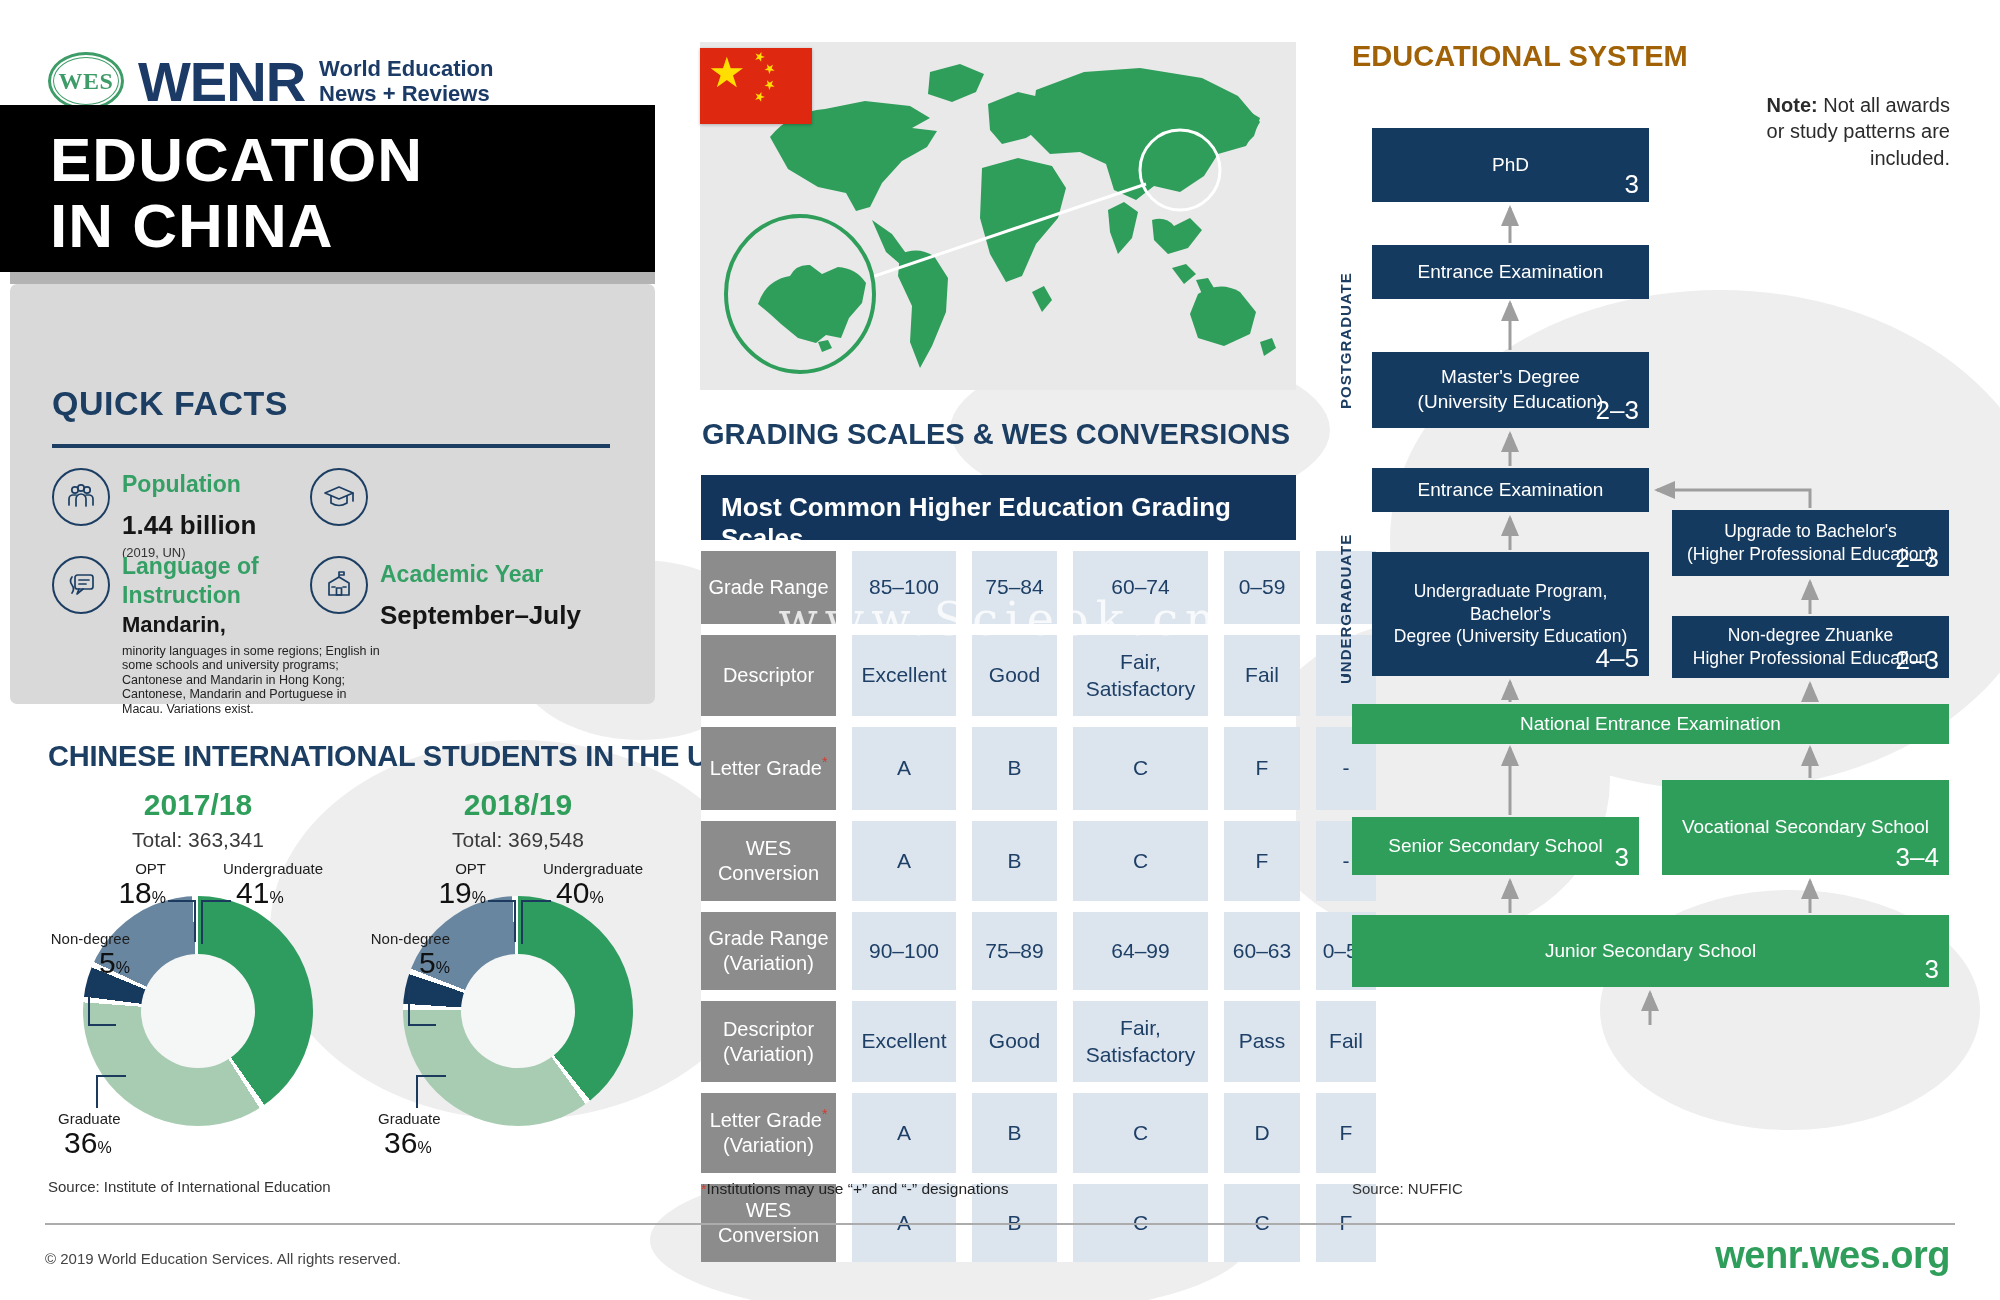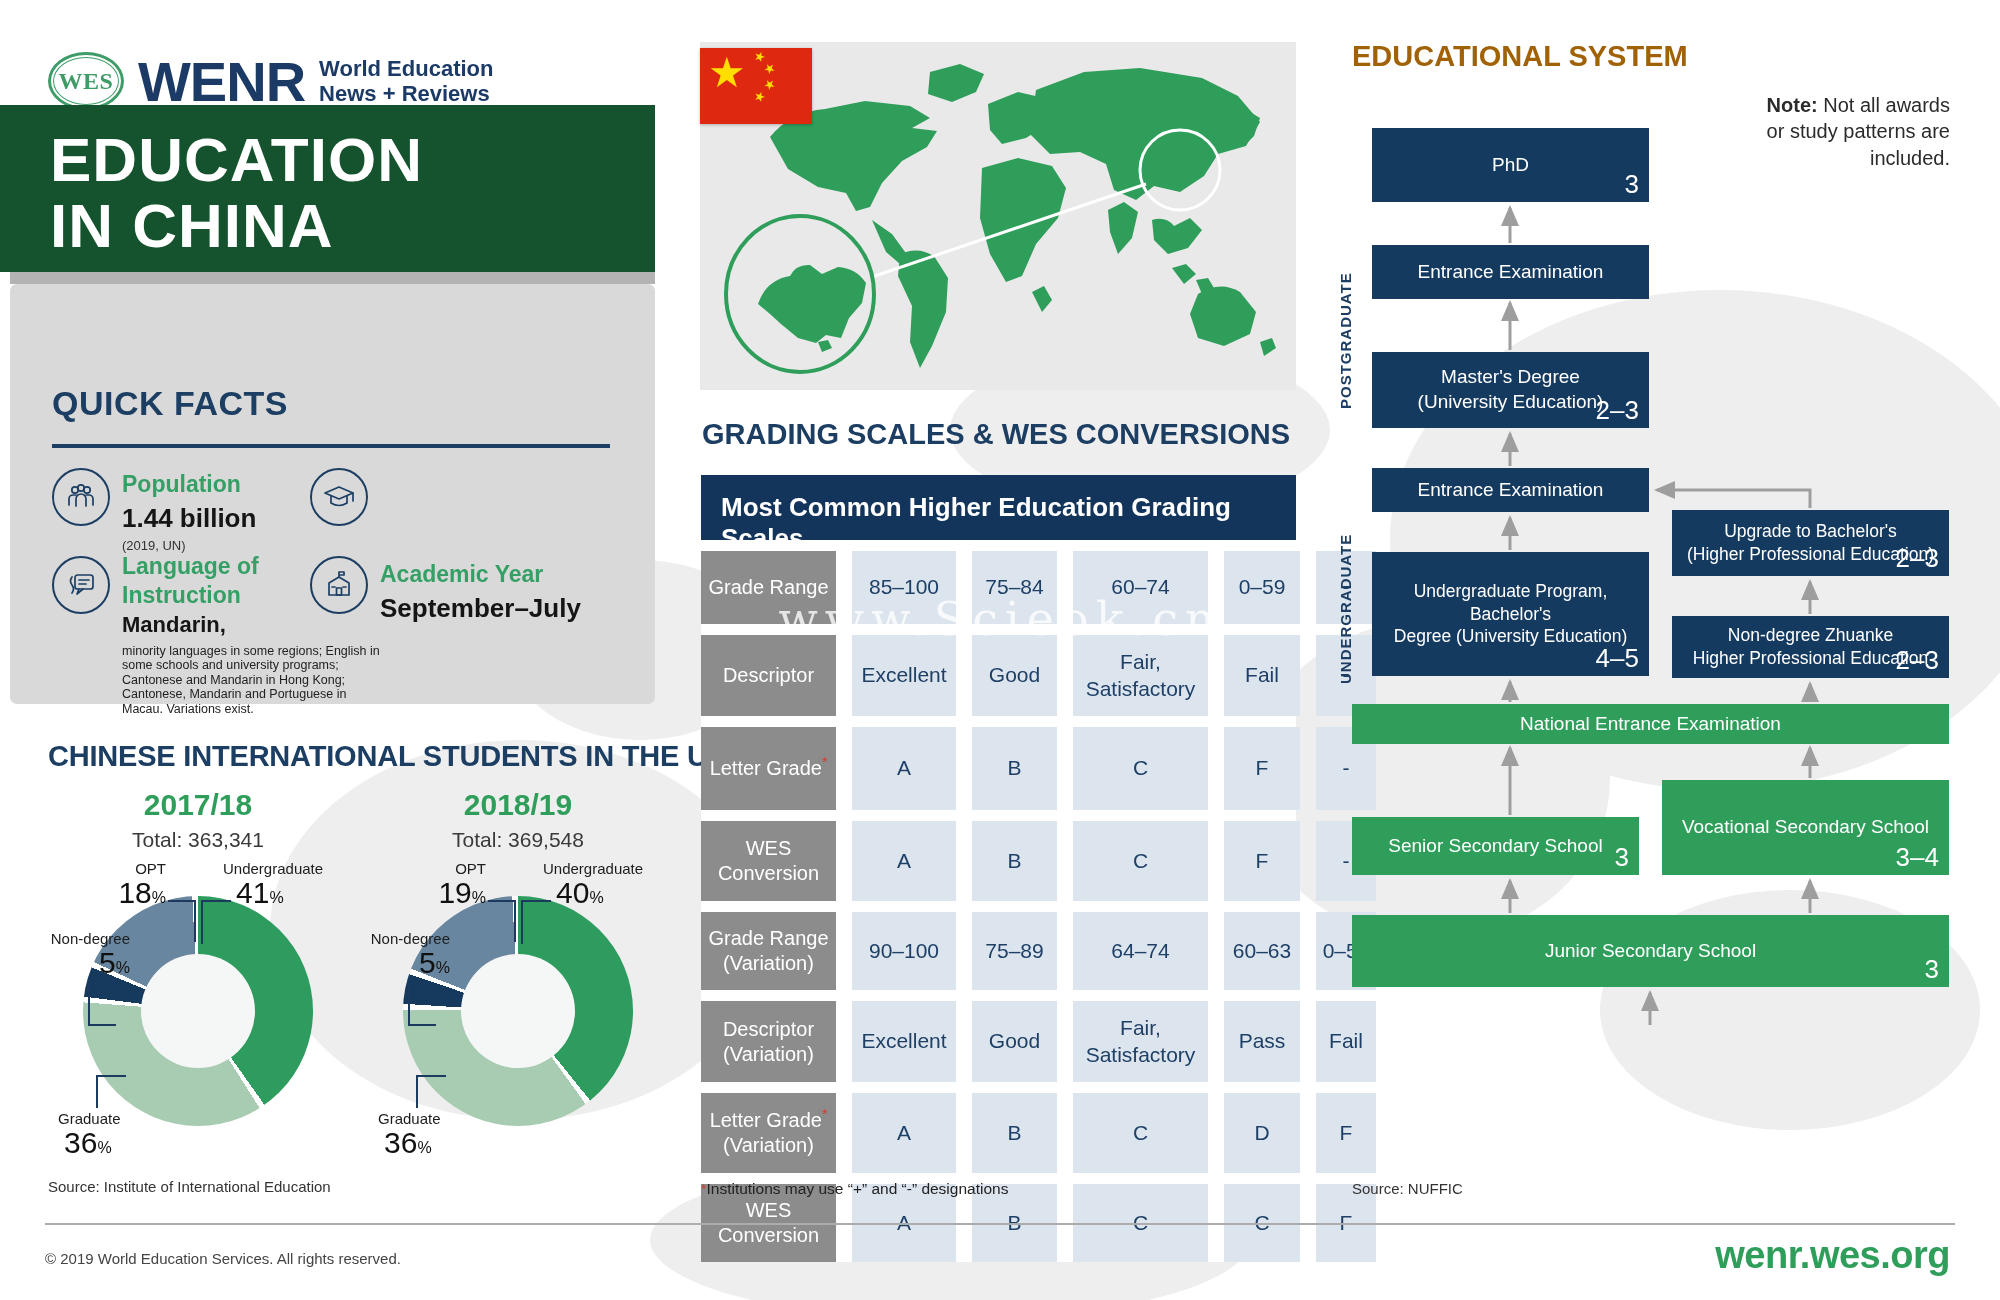--- a/index.html
+++ b/index.html
@@ -12,32 +12,32 @@
   
   .logo-row { position:absolute; left:48px; top:50px; height:62px; z-index:2; display:flex; align-items:center; }
   .wes-oval { width:76px; height:58px; border:3px solid #3E9C68; border-radius:50%;
               display:flex; align-items:center; justify-content:center; position:relative; background:#fff; }
   .wes-oval:after { content:""; position:absolute; inset:2px; border:1.5px solid #3E9C68; border-radius:50%; }
   .wes-txt { font-family:"Liberation Serif", serif; font-weight:700; font-size:24px; color:#3E9C68; letter-spacing:0.5px; }
   .wenr-word { font-size:56px; font-weight:900; color:#1B3A66; letter-spacing:-1px; margin-left:14px; }
   .tagline { margin-left:14px; color:#1B3A66; font-size:22px; font-weight:700; line-height:1.15; }
 
   
-  .hero { position:absolute; left:0; top:105px; width:655px; height:167px; background:#14532d; z-index:2; }
+  .hero { position:absolute; left:0; top:105px; width:655px; height:167px; background:#000000; z-index:2; }
   .hero-title { position:absolute; left:50px; top:22px; color:#fff; font-size:62px; font-weight:700; line-height:1.06; letter-spacing:1px; }
   .hero-shadow { position:absolute; left:10px; top:272px; width:645px; height:12px; background:#B3B3B3; z-index:2; }
 
   
   .facts-panel { position:absolute; left:10px; top:284px; width:645px; height:420px; background:#D9D9D9; z-index:1;border-radius:7px; }
   .qf-heading { position:absolute; left:42px; top:100px; font-size:34px; font-weight:800; color:#1C3E63; letter-spacing:0.5px; }
   .qf-rule { position:absolute; left:42px; top:160px; width:558px; height:4px; background:#1C3E63; }
   .qf-icon { position:absolute; width:58px; height:58px; border:2.5px solid #1C3E63; border-radius:50%;
              display:flex; align-items:center; justify-content:center; background:transparent; }
   .qf-title { color:#35A065; font-size:23px; font-weight:700; line-height:1.25; }
-  .qf-value { color:#151515; font-size:26px; font-weight:700; margin-top:4px; }
+  .qf-value { color:#151515; font-size:26px; font-weight:700; margin-top:11px; }
   .qf-note  { color:#333; font-size:13px; margin-top:4px; }
   .qf-body { position:absolute; }
   .qf-small { color:#222; font-size:12.5px; line-height:14.5px; width:265px; margin-top:6px; }
 
   
   .students-heading { position:absolute; left:48px; top:740px; font-size:29px; font-weight:800; color:#1C3E63; z-index:2; letter-spacing:-0.2px;}
   .donut-widget { position:absolute; width:320px; height:400px; top:788px; z-index:2; }
   .dw-0 { left:38px; } .dw-1 { left:358px; }
   .c-title { position:absolute; top:0; width:100%; text-align:center; color:#2F9E5B; font-size:30px; font-weight:800; }
   .c-total { position:absolute; top:40px; width:100%; text-align:center; color:#3a3a3a; font-size:21px; }
@@ -311,21 +311,21 @@
         <div class="gt-cell">F</div>
       <div class="gt-cell">-</div>
     </div>
     <div class="gt-row r-h80">
       <div class="gt-label">
           <span>Grade Range</span>
           <span class="gt-b" style="display: block;">(Variation)</span>
         </div>
       <div class="gt-cell">90–100</div>
         <div class="gt-cell">75–89</div>
-      <div class="gt-cell">64–74</div>
+      <div class="gt-cell">64–99</div>
         <div class="gt-cell">60–63</div>
       <div class="gt-cell">0–59</div>
     </div>
     <div class="gt-row r-h83">
       <div class="gt-label">
           <span>Descriptor</span>
           <span class="gt-b" style="display: block;">(Variation)</span>
         </div>
       <div class="gt-cell">Excellent</div>
         <div class="gt-cell">Good</div>

